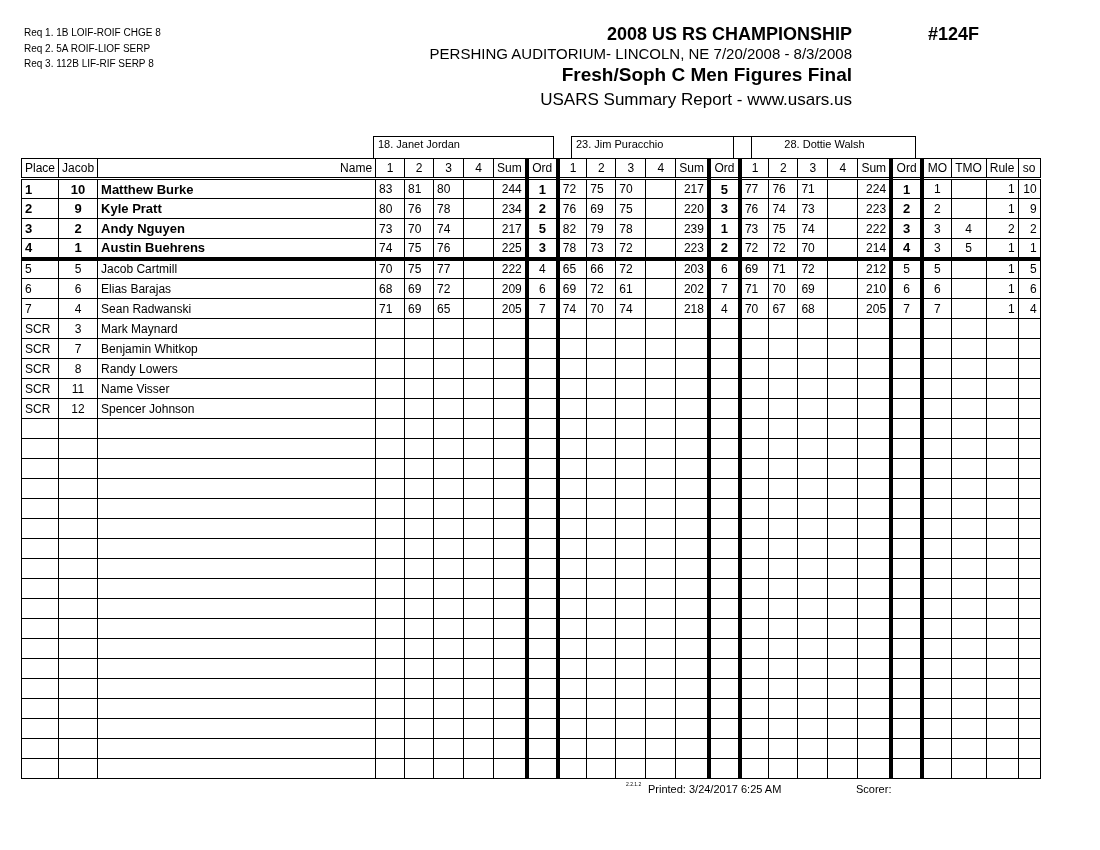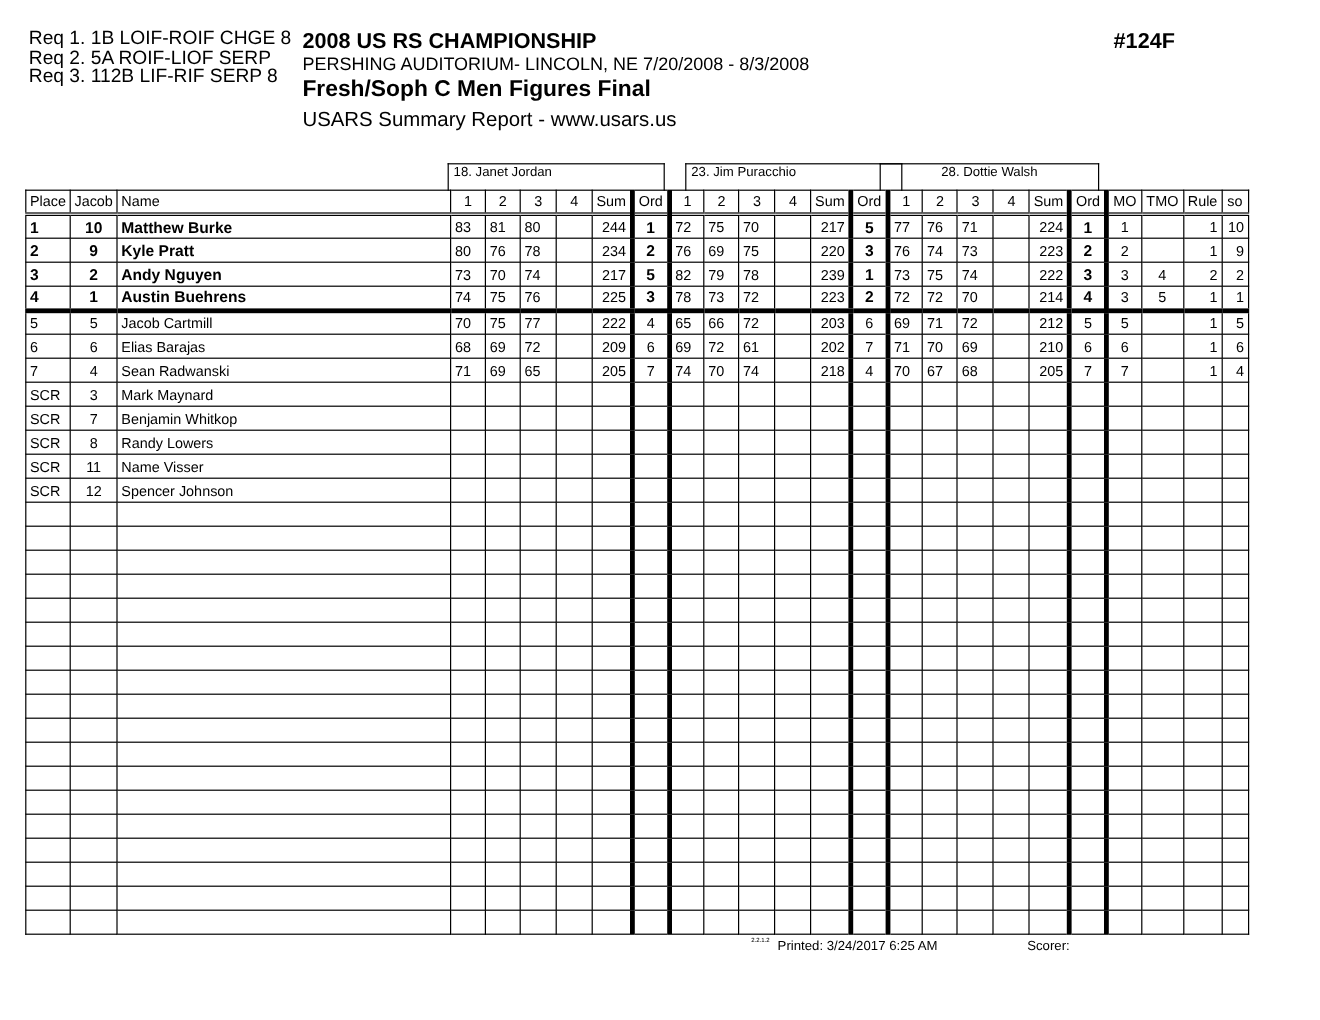--- a/index.html
+++ b/index.html
@@ -1,37 +1,37 @@
 <!DOCTYPE html>
 <html><head>
 <meta charset="utf-8">
 <style>
   * { box-sizing: border-box; margin: 0; padding: 0; }
   body {
     width: 1100px; height: 850px; background: #ffffff; position: relative;
     font-family: "Liberation Sans", sans-serif; color: #000; overflow: hidden;
   }
-  .reqs { position: absolute; left: 24px; top: 25px; font-size: 16px; line-height: 15.5px; }
-  .hdr { position: absolute; left: 252px; width: 600px; text-align: left; }
+  .reqs { position: absolute; left: 24px; top: 25px; font-size: 10px; line-height: 15.5px; }
+  .hdr { position: absolute; left: 252px; width: 600px; text-align: right; }
   .t1 { top: 24px; font-size: 18px; font-weight: bold; }
   .t2 { top: 45px; font-size: 15px; }
   .t3 { top: 64px; font-size: 19px; font-weight: bold; }
   .t4 { top: 90px; font-size: 17px; }
   .evno { position: absolute; left: 928px; top: 24px; font-size: 18px; font-weight: bold; }
 
   .judge-box { position: absolute; top: 136px; height: 23px; border: 1px solid #000; border-bottom: none;
     font-size: 11px; padding: 1px 4px 0 4px; }
 
   table.grid { position: absolute; left: 21px; top: 158px; border-collapse: collapse; table-layout: fixed; }
   table.grid td, table.grid th {
     border: 1px solid #000; height: 20px; font-size: 12px; font-weight: normal;
     padding: 0 3px; white-space: nowrap; overflow: hidden;
   }
   table.grid th { text-align: center; }
-  table.grid th.l { text-align: left; margin-left: 20px; }
+  table.grid th.l { text-align: right; margin-left: 20px; }
   td.c { text-align: center; }
   td.r { text-align: right; }
   td.l { text-align: left; }
   tr.b td { font-weight: bold; font-size: 13px; }
   tr.b td.sc { font-weight: normal; font-size: 12px; }
   td.ord, th.ord { border-left: 4px solid #000 !important; font-weight: bold; text-align: center; font-size: 13px; }
   th.ord { font-weight: normal; font-size: 12px; }
   td.thickR, th.thickR { border-right: 4px solid #000 !important; }
   tr.sep td { border-bottom: 4px solid #000; }
   tbody tr:first-child td { border-top: 3px double #000; }

